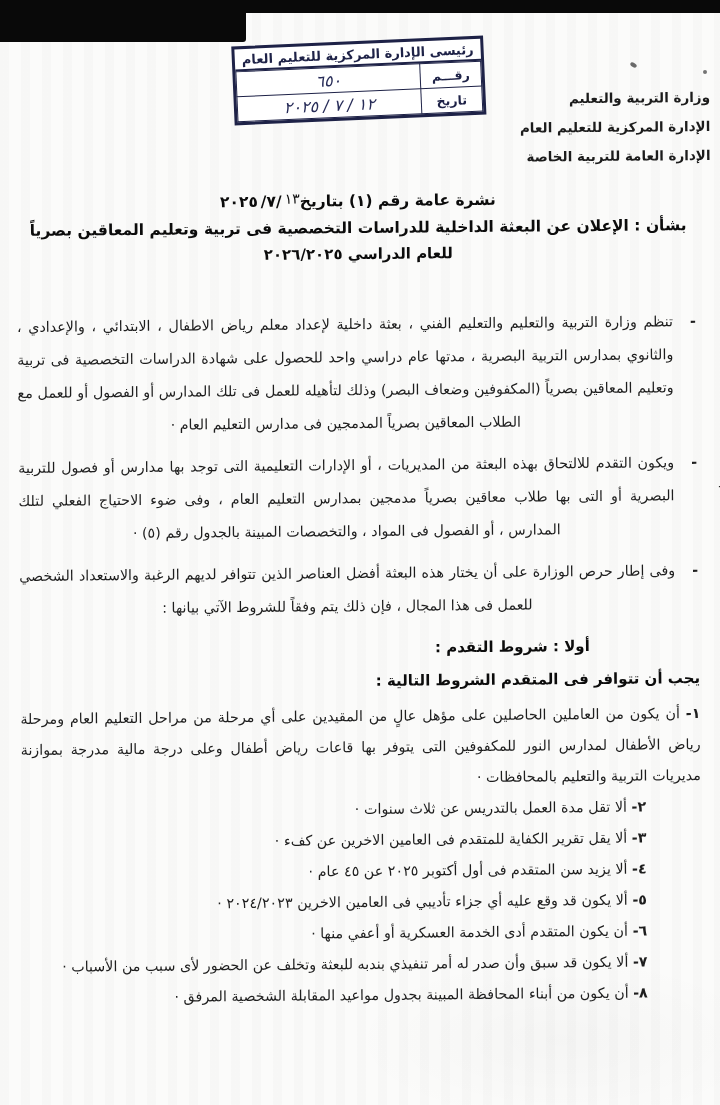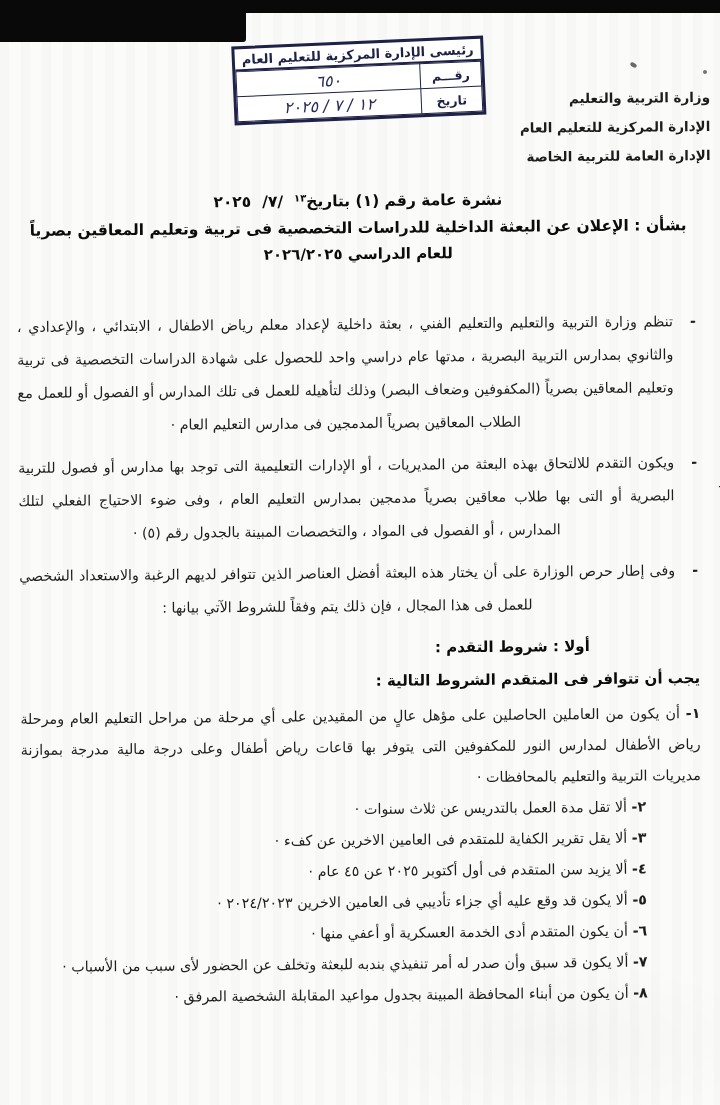--- a/index.html
+++ b/index.html
@@ -31,22 +31,22 @@
   .stamp-table td{border:1.5px solid #1e2247;height:24px;padding:0 4px;}
   .stamp-lbl{width:52px;font-weight:bold;font-size:12.5px;text-align:center;}
   .stamp-val{text-align:center;font-size:16px;font-style:italic;color:#272c58;letter-spacing:2px;}
   
   .ministry{position:absolute;top:86px;right:7px;text-align:right;font-size:13.5px;font-weight:bold;color:#1c1c1c;line-height:29px;}
   
   .doc-title{position:absolute;top:192px;left:0;right:0;text-align:center;font-weight:bold;color:#0c0c0c;}
   .doc-title .l1{font-size:15.5px;margin-bottom:9px;}
   .doc-title .l2{font-size:15.5px;margin-bottom:8px;}
   .doc-title .l3{font-size:15px;}
-  .date-group{display:inline-flex;direction:ltr;align-items:center;column-gap:11px;}
-  .date-group .sup{font-size:10px;transform:translateY(-4px);font-weight:bold;}
+  .date-group{display:inline-flex;direction:ltr;align-items:flex-end;column-gap:3px;}
+  .date-group .sup{font-size:14px;transform:translateY(-4px);font-weight:normal;}
   
   .doc-body{position:absolute;top:308px;right:22px;left:18px;font-size:14.3px;text-align:justify;color:#1e1e1e;}
   .para{position:relative;padding-right:24px;line-height:33px;margin-bottom:9px;text-align-last:center;}
   .para .dash{position:absolute;right:1px;top:0;font-weight:bold;}
   .h1{font-weight:bold;font-size:15px;line-height:33px;margin:0 110px 0 0;color:#0c0c0c;text-align:right;}
   .h2{font-weight:bold;font-size:15px;line-height:33px;margin:0;color:#0c0c0c;text-align:right;}
   .conds{margin-top:3px;}
   .cond{line-height:31px;text-align:justify;}
   .cond.indent{margin-right:55px;}
   .cnum{font-weight:bold;}

